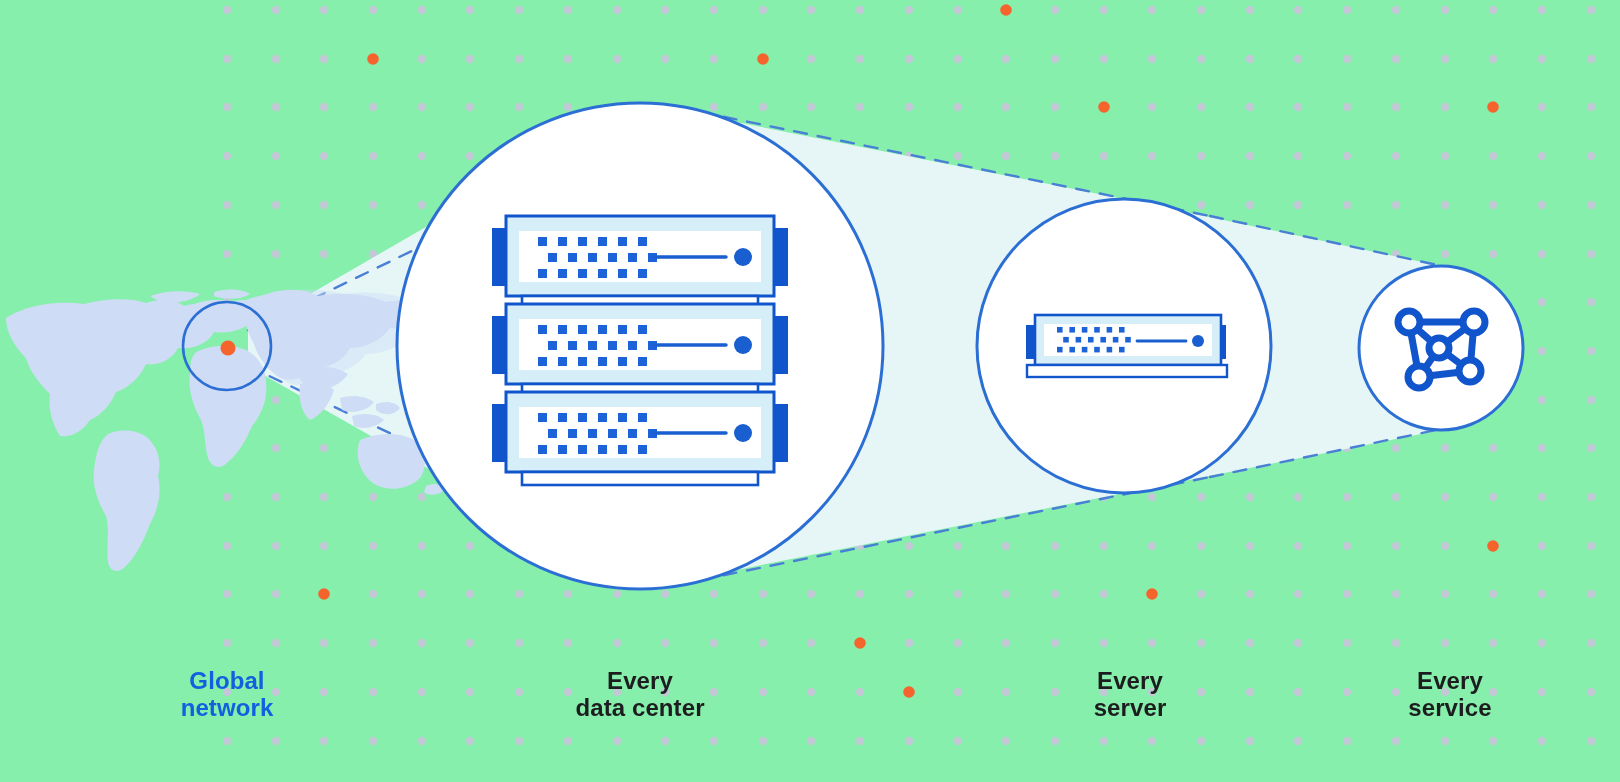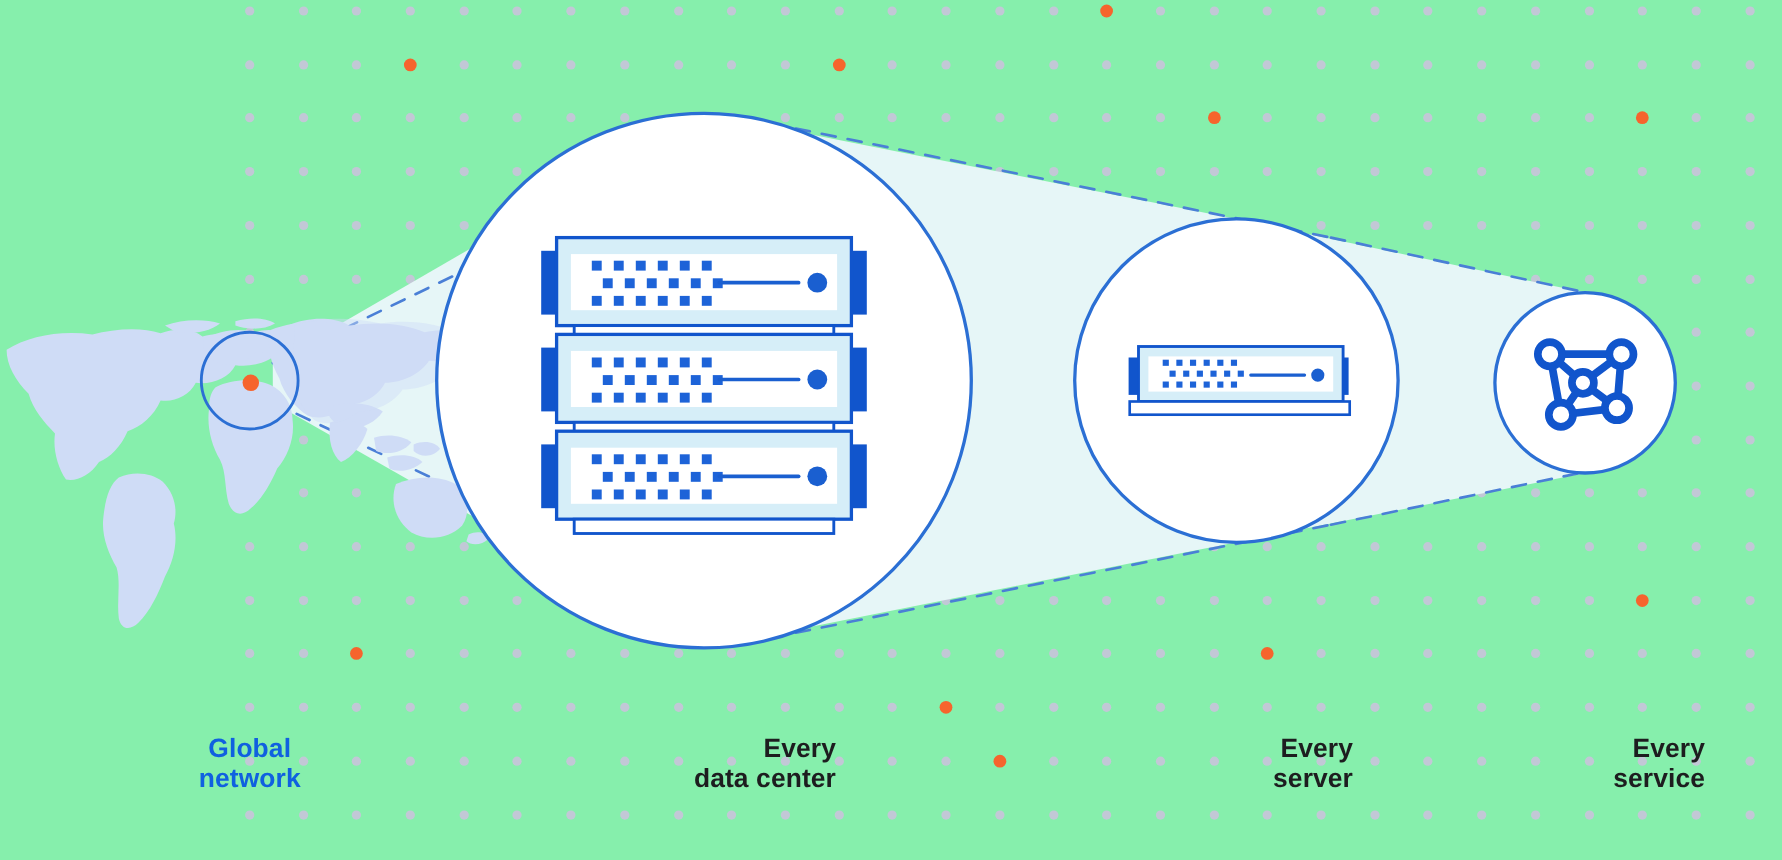--- a/index.html
+++ b/index.html
@@ -35,21 +35,21 @@
   .caption {
     position: absolute;
     text-align: center;
     font-family: "Liberation Sans", sans-serif;
     font-size: 24px;
     font-weight: 700;
     line-height: 1.12;
     letter-spacing: 0.1px;
     white-space: pre-line;
   }
-  .caption.dark { color: #1d1d1f; text-align: right; }
+  .caption.dark { color: #1d1d1f; }
   .caption.blue { color: #1060e0; }
 </style>
 </head>
 <body>
 
 <div id="stage">
 
   <svg class="layer" viewBox="0 0 1620 782">
     <defs>
       <clipPath id="clipDC">

